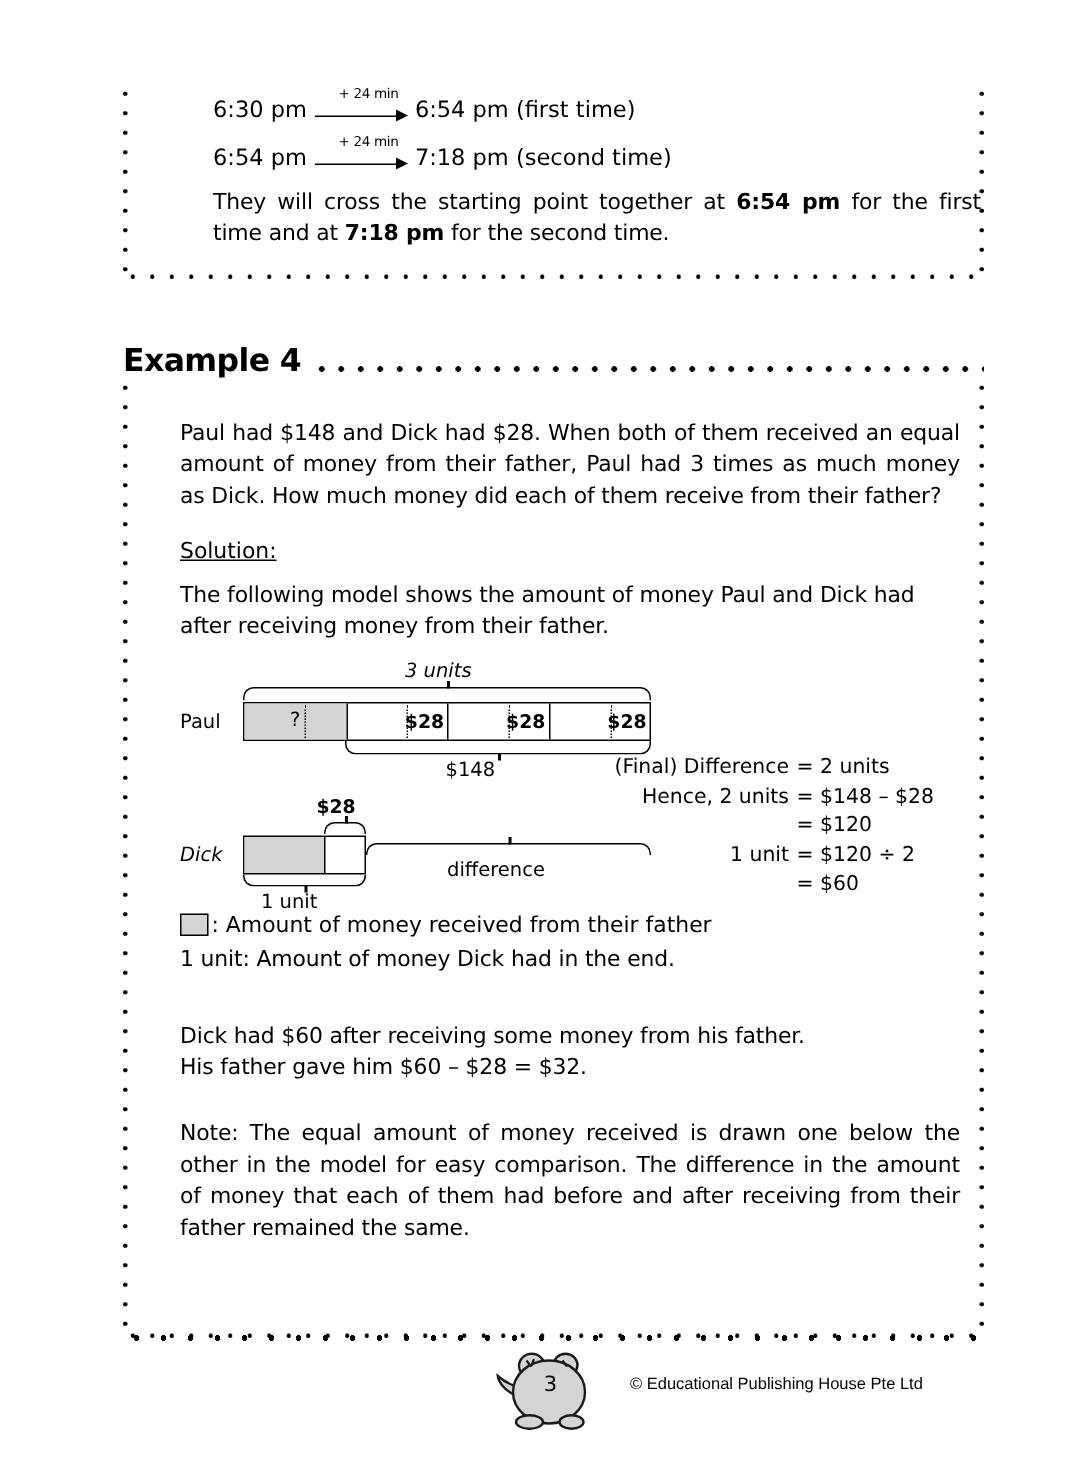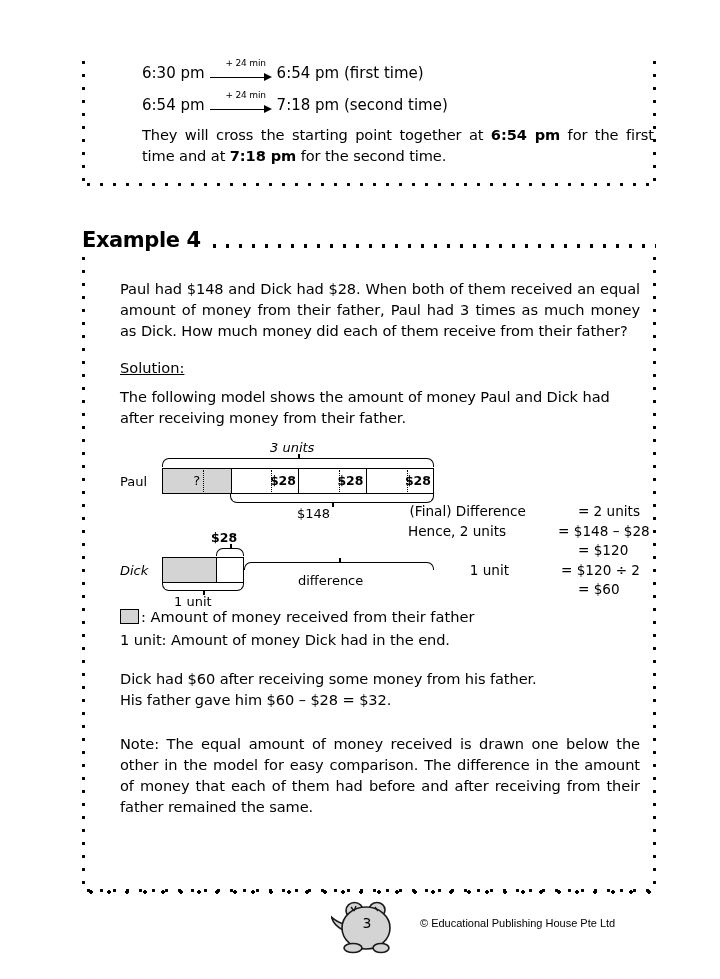--- a/index.html
+++ b/index.html
@@ -236,21 +236,20 @@
     left: 288px;
     top: 62px;
     width: 232px;
     font-size: 13.6px;
     line-height: 19.5px;
   }
   #calc .crow {
     display: flex;
     justify-content: flex-start;
     white-space: nowrap;
-    gap: 47px;
   }
   #calc .clhs {
     width: 118px;
     text-align: right;
     padding-right: 5px;
   }
   #calc .crhs { text-align: left; }
 
   
   .legend-row {
@@ -440,21 +439,21 @@
           <span class="clhs"></span>
           <span class="crhs">= $60</span>
         </div>
       </div>
     </div>
 
     <div class="legend-row" style="margin-top:6px;">
       <span class="legend-box"></span>
       <span>: Amount of money received from their father</span>
     </div>
-    <p class="ptxt" style="margin-bottom:4px;">1 unit: Amount of money Dick had in the end.</p>
+    <p class="ptxt" style="margin-bottom:16px;">1 unit: Amount of money Dick had in the end.</p>
 
     <div class="gap-m"></div>
 
     <p class="ptxt" style="margin-bottom:0;">Dick had $60 after receiving some money from his father.</p>
     <p class="ptxt" style="margin-bottom:0;">His father gave him $60 – $28 = $32.</p>
 
     <div class="gap-m"></div>
 
 
     <div class="gap-s"></div>

